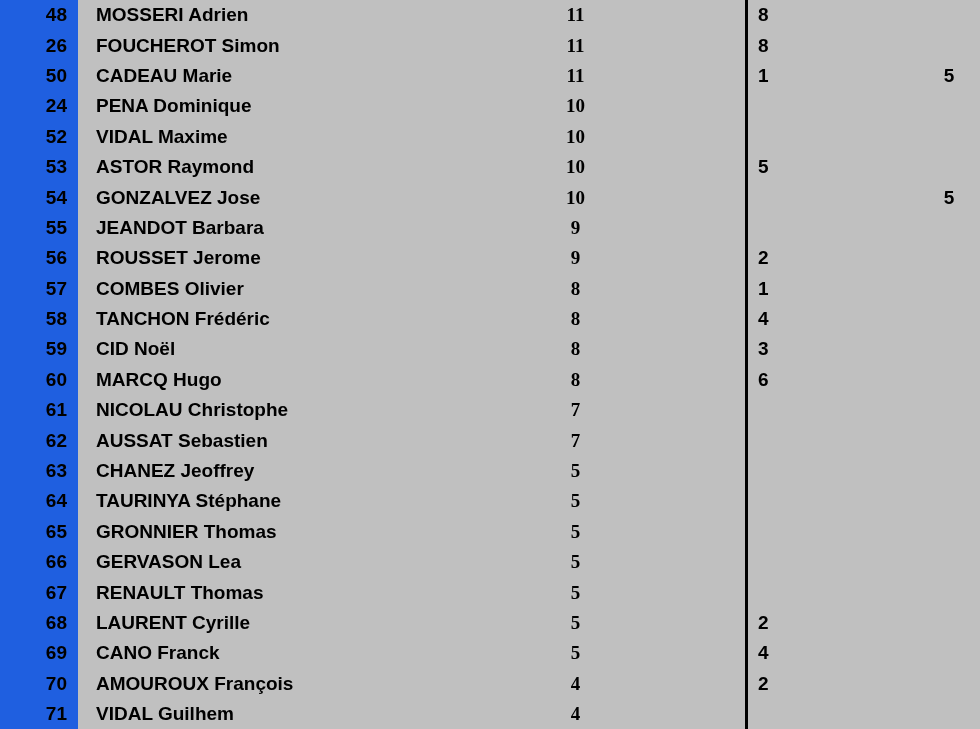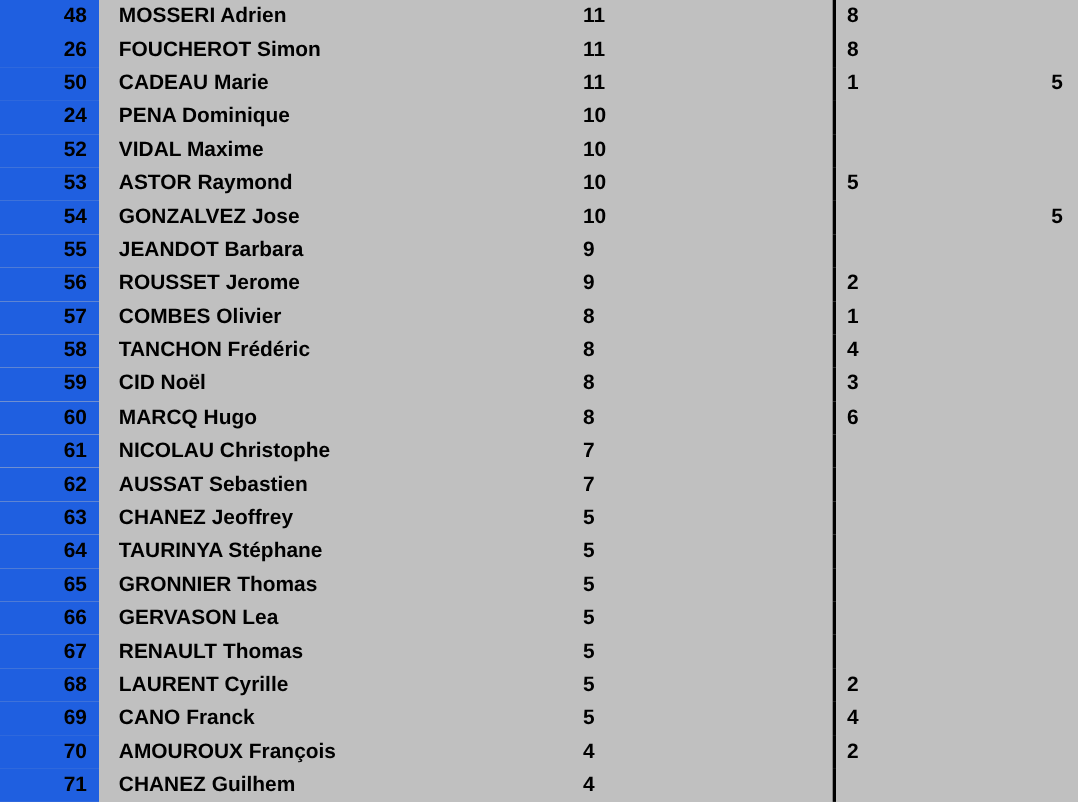--- a/index.html
+++ b/index.html
@@ -24,36 +24,38 @@
   #ranking-table td {
     padding: 0;
     font-weight: bold;
     font-size: 19px;
     color: #000000;
     vertical-align: middle;
     white-space: nowrap;
     overflow: hidden;
   }
   .col-rank {
-    width: 90px;
+    width: 78px;
     background: #1f5fe0;
     text-align: right;
     padding-right: 11px !important;
     box-sizing: border-box;
   }
   .col-name {
     width: 440px;
     padding-left: 18px !important;
     box-sizing: border-box;
     text-align: left;
     margin-top: 23px;
   }
   .col-pts {
     width: 115px;
-    box-sizing: border-box;
+    text-align: center;
+    box-sizing: border-box;
+    font-family: Liberation Serif, serif;
   }
   .col-gap1 {
     width: 112px;
   }
   .col-s1 {
     width: 120px;
     text-align: left;
     padding-left: 10px !important;
     box-sizing: border-box;
     border-left: 3px solid #000000;
@@ -300,21 +302,21 @@
         <td class="col-name">AMOUROUX François</td>
         <td class="col-pts">4</td>
         <td class="col-gap1"></td>
         <td class="col-s1">2</td>
         <td class="col-gap2"></td>
         <td class="col-s2"></td>
         <td class="col-tail"></td>
       </tr>
       <tr>
         <td class="col-rank">71</td>
-        <td class="col-name">CHANEZ Guilhem</td>
+        <td class="col-name">VIDAL Guilhem</td>
         <td class="col-pts">4</td>
         <td class="col-gap1"></td>
         <td class="col-s1"></td>
         <td class="col-gap2"></td>
         <td class="col-s2"></td>
         <td class="col-tail"></td>
       </tr>
     </tbody>
 </table>
 

